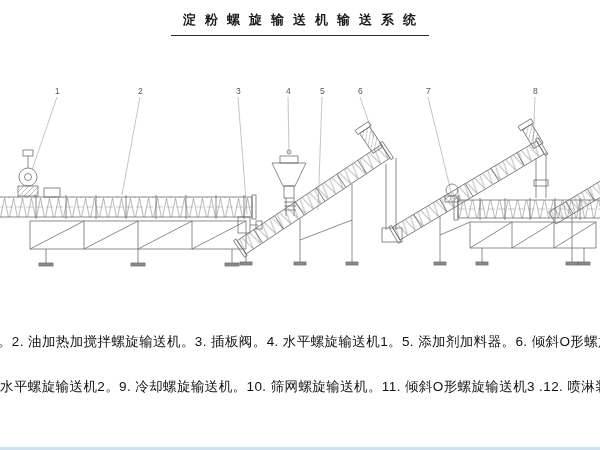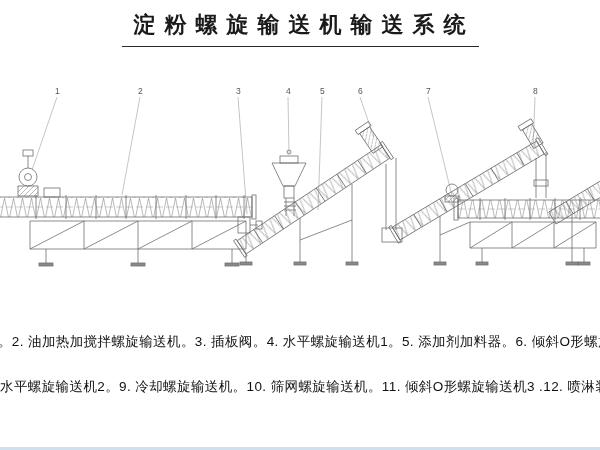--- a/index.html
+++ b/index.html
@@ -1,19 +1,19 @@
 <!DOCTYPE html>
 <html><head>
 <meta charset="utf-8">
 <style>
   html,body{margin:0;padding:0;background:#fff;}
   .page{position:relative;width:600px;height:450px;background:#ffffff;overflow:hidden;
         font-family:"Liberation Sans","DejaVu Sans",sans-serif;}
   .title-wrap{position:absolute;top:10px;left:0;width:600px;text-align:center;}
-  .title{display:inline-block;font-size:22px;font-weight:bold;color:#1a1a1a;
+  .title{display:inline-block;font-size:13px;font-weight:bold;color:#1a1a1a;
          letter-spacing:9px;padding:0 4px 6px 12px;border-bottom:1.5px solid #2a2a2a;
          white-space:nowrap;}
   .diagram{position:absolute;top:0;left:0;}
   .legend{position:absolute;left:0;top:0;width:600px;color:#111;}
   .legend-line{position:absolute;white-space:nowrap;font-size:13.5px;letter-spacing:0.4px;}
   .legend-line.l1{top:333px;left:-10px;}
   .legend-line.l2{top:378px;left:0px;}
   .bottom-strip{position:absolute;left:0;bottom:0;width:600px;height:3px;background:#cfe0ef;}
   svg text{font-size:8.5px;fill:#555;}
 </style>

